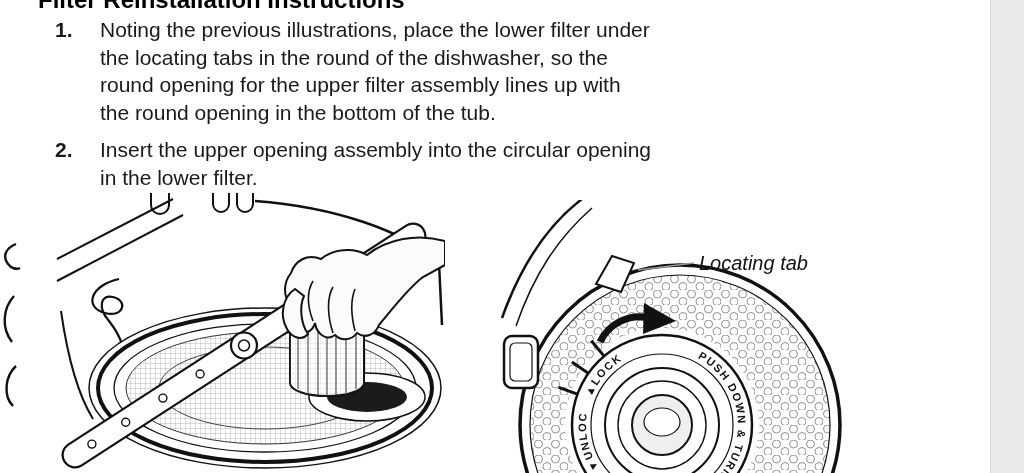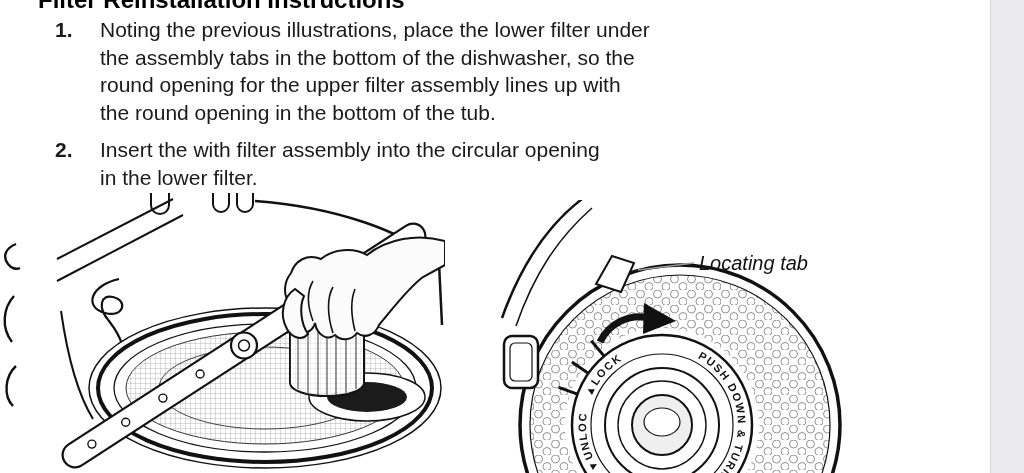--- a/index.html
+++ b/index.html
@@ -32,27 +32,27 @@
 <body>
 
 <div class="page">
 
   <h1 class="heading">Filter Reinstallation Instructions</h1>
 
   <ol class="steps">
     <li class="step">
       <span class="num">1.</span>
       <span class="txt">Noting the previous illustrations, place the lower filter under
-the assembly tabs in the bottom of the dishwasher, so the
+the locating tabs in the round of the dishwasher, so the
 round opening for the upper filter assembly lines up with
 the round opening in the bottom of the tub.</span>
     </li>
     <li class="step">
       <span class="num">2.</span>
-      <span class="txt">Insert the with filter assembly into the circular opening
+      <span class="txt">Insert the upper opening assembly into the circular opening
 in the lower filter.</span>
     </li>
   </ol>
 
   <svg id="fig-left" class="fig" width="390" height="280" viewBox="0 0 390 280" xmlns="http://www.w3.org/2000/svg">
     <defs>
       <pattern id="meshFine" width="5" height="5" patternUnits="userSpaceOnUse">
         <path d="M0 0H5M0 0V5" stroke="#9b9b9b" stroke-width="0.7" fill="none"></path>
       </pattern>
     </defs>

